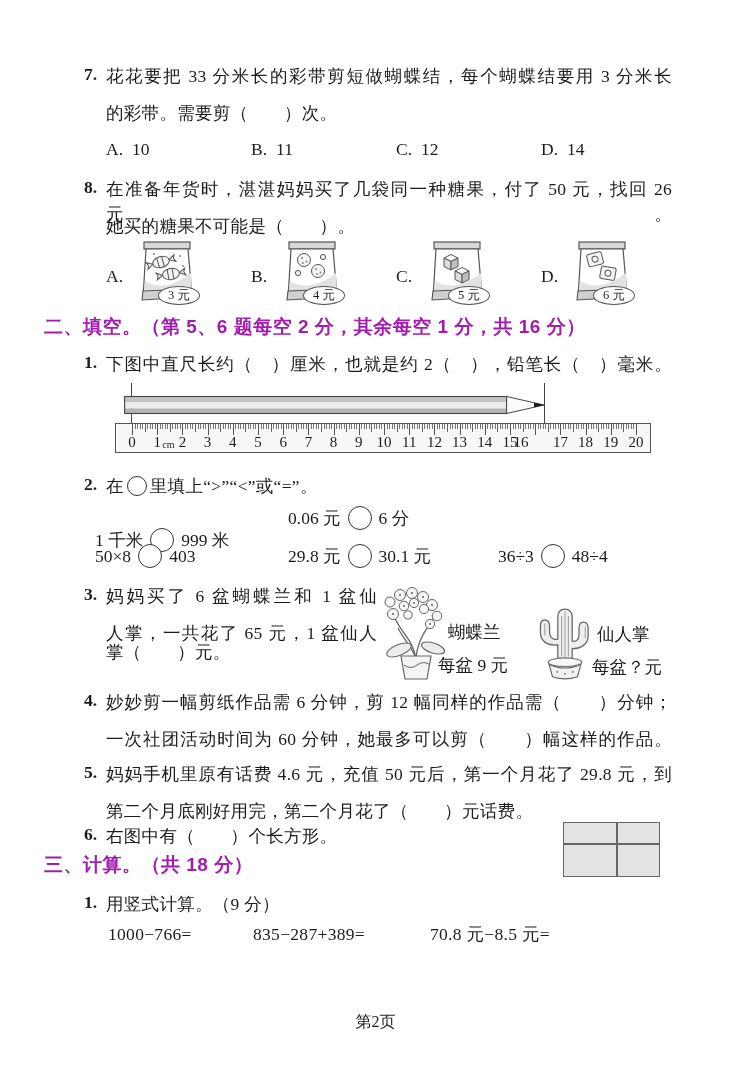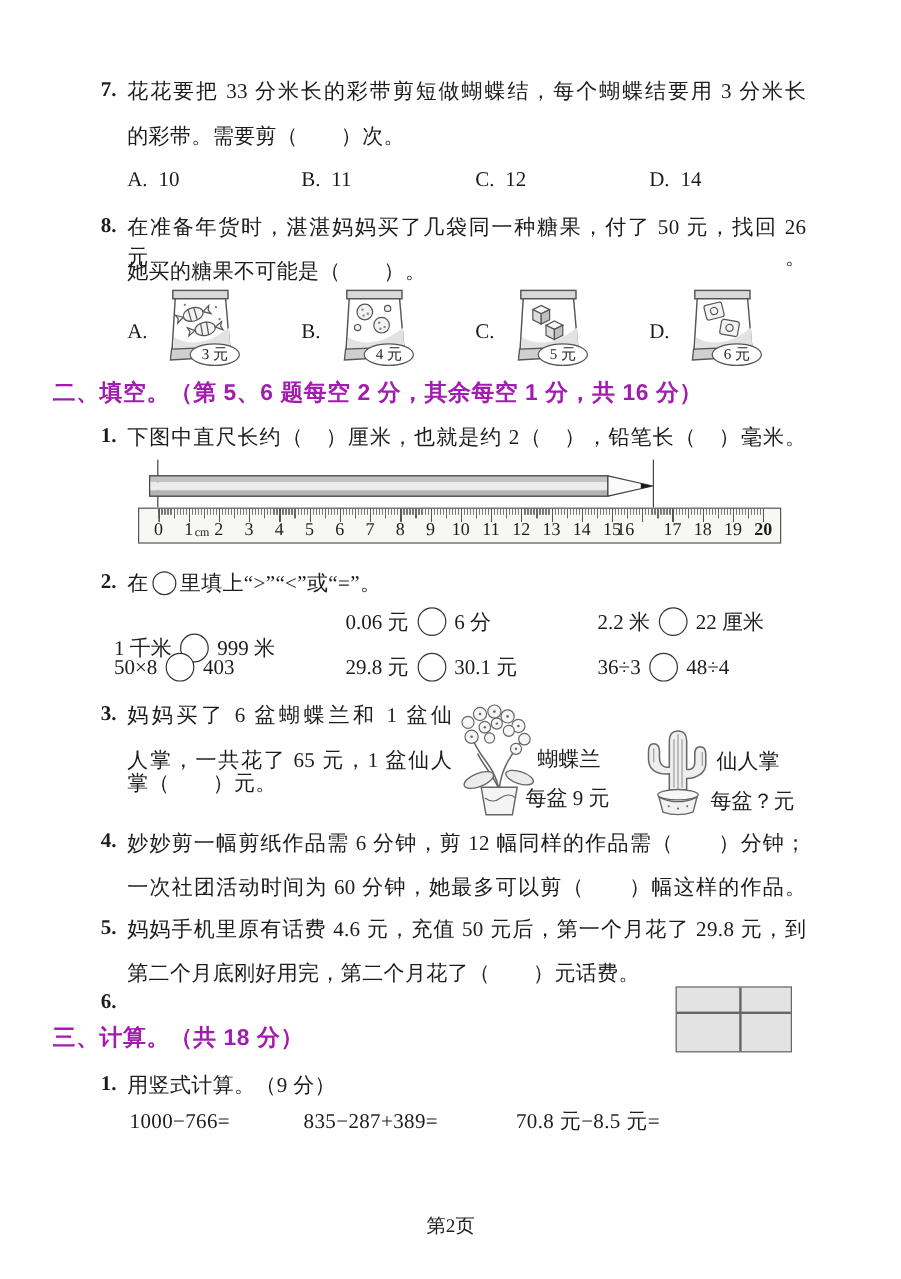--- a/index.html
+++ b/index.html
@@ -200,38 +200,35 @@
           <span class="rnum" style="left: 268px;">10</span>
           <span class="rnum" style="left: 293.2px;">11</span>
           <span class="rnum" style="left: 318.4px;">12</span>
           <span class="rnum" style="left: 343.6px;">13</span>
           <span class="rnum" style="left: 368.8px;">14</span>
           <span class="rnum" style="left: 394px;">15</span>
           <span class="rnum" style="left: 405px;">16</span>
           <span class="rnum" style="left: 444.4px;">17</span>
           <span class="rnum" style="left: 469.6px;">18</span>
           <span class="rnum" style="left: 494.8px;">19</span>
-          <span class="rnum" style="left: 520px; font-weight: bold;">20</span>
+          <span class="rnum" style="left: 520px;">20</span>
         </div>
     </div>
   </div>
 
   <span class="qnum" style="left:84px;top:474px;">2.</span>
   <div class="tline" style="left:106px;top:474px;">
     <span>在</span><span class="intro-circle"></span><span>里填上“&gt;”“&lt;”或“=”。</span>
   </div>
 
   <div class="cmp" style="left:95px;top:528px;">
     <span>1 千米</span><span class="cmp-circle"></span><span>999 米</span>
   </div>
   <div class="cmp" style="left:288px;top:506px;">
     <span>0.06 元</span><span class="cmp-circle"></span><span>6 分</span>
-  </div>
-  <div class="cmp" style="left:498px;top:506px;">
-    <span>2.2 米</span><span class="cmp-circle"></span><span>22 厘米</span>
   </div>
   <div class="cmp" style="left:95px;top:544px;">
     <span>50×8</span><span class="cmp-circle"></span><span>403</span>
   </div>
   <div class="cmp" style="left:288px;top:544px;">
     <span>29.8 元</span><span class="cmp-circle"></span><span>30.1 元</span>
   </div>
   <div class="cmp" style="left:498px;top:544px;">
     <span>36÷3</span><span class="cmp-circle"></span><span>48÷4</span>
   </div>
@@ -301,20 +298,21 @@
 
   <span class="qnum" style="left:84px;top:690px;">4.</span>
   <div class="tline jline w-main" style="left:106px;top:690px;">妙妙剪一幅剪纸作品需 6 分钟，剪 12 幅同样的作品需（　　）分钟；</div>
   <div class="tline jline w-main" style="left:106px;top:727px;">一次社团活动时间为 60 分钟，她最多可以剪（　　）幅这样的作品。</div>
 
   <span class="qnum" style="left:84px;top:762px;">5.</span>
   <div class="tline jline w-main" style="left:106px;top:762px;">妈妈手机里原有话费 4.6 元，充值 50 元后，第一个月花了 29.8 元，到</div>
   <div class="tline" style="left:106px;top:799px;">第二个月底刚好用完，第二个月花了（　　）元话费。</div>
 
   <span class="qnum" style="left:84px;top:824px;">6.</span>
+  <div class="tline" style="left:106px;top:824px;">右图中有（　　）个长方形。</div>
   <div class="grid-rect">
     <div class="grid-v"></div>
     <div class="grid-h"></div>
   </div>
 
   <div class="heading" style="left:44px;top:852px;">三、计算。（共 18 分）</div>
   <span class="qnum" style="left:84px;top:892px;">1.</span>
   <div class="tline" style="left:106px;top:892px;">用竖式计算。（9 分）</div>
 
   <div class="tline" style="left:108px;top:922px;">1000−766=</div>

